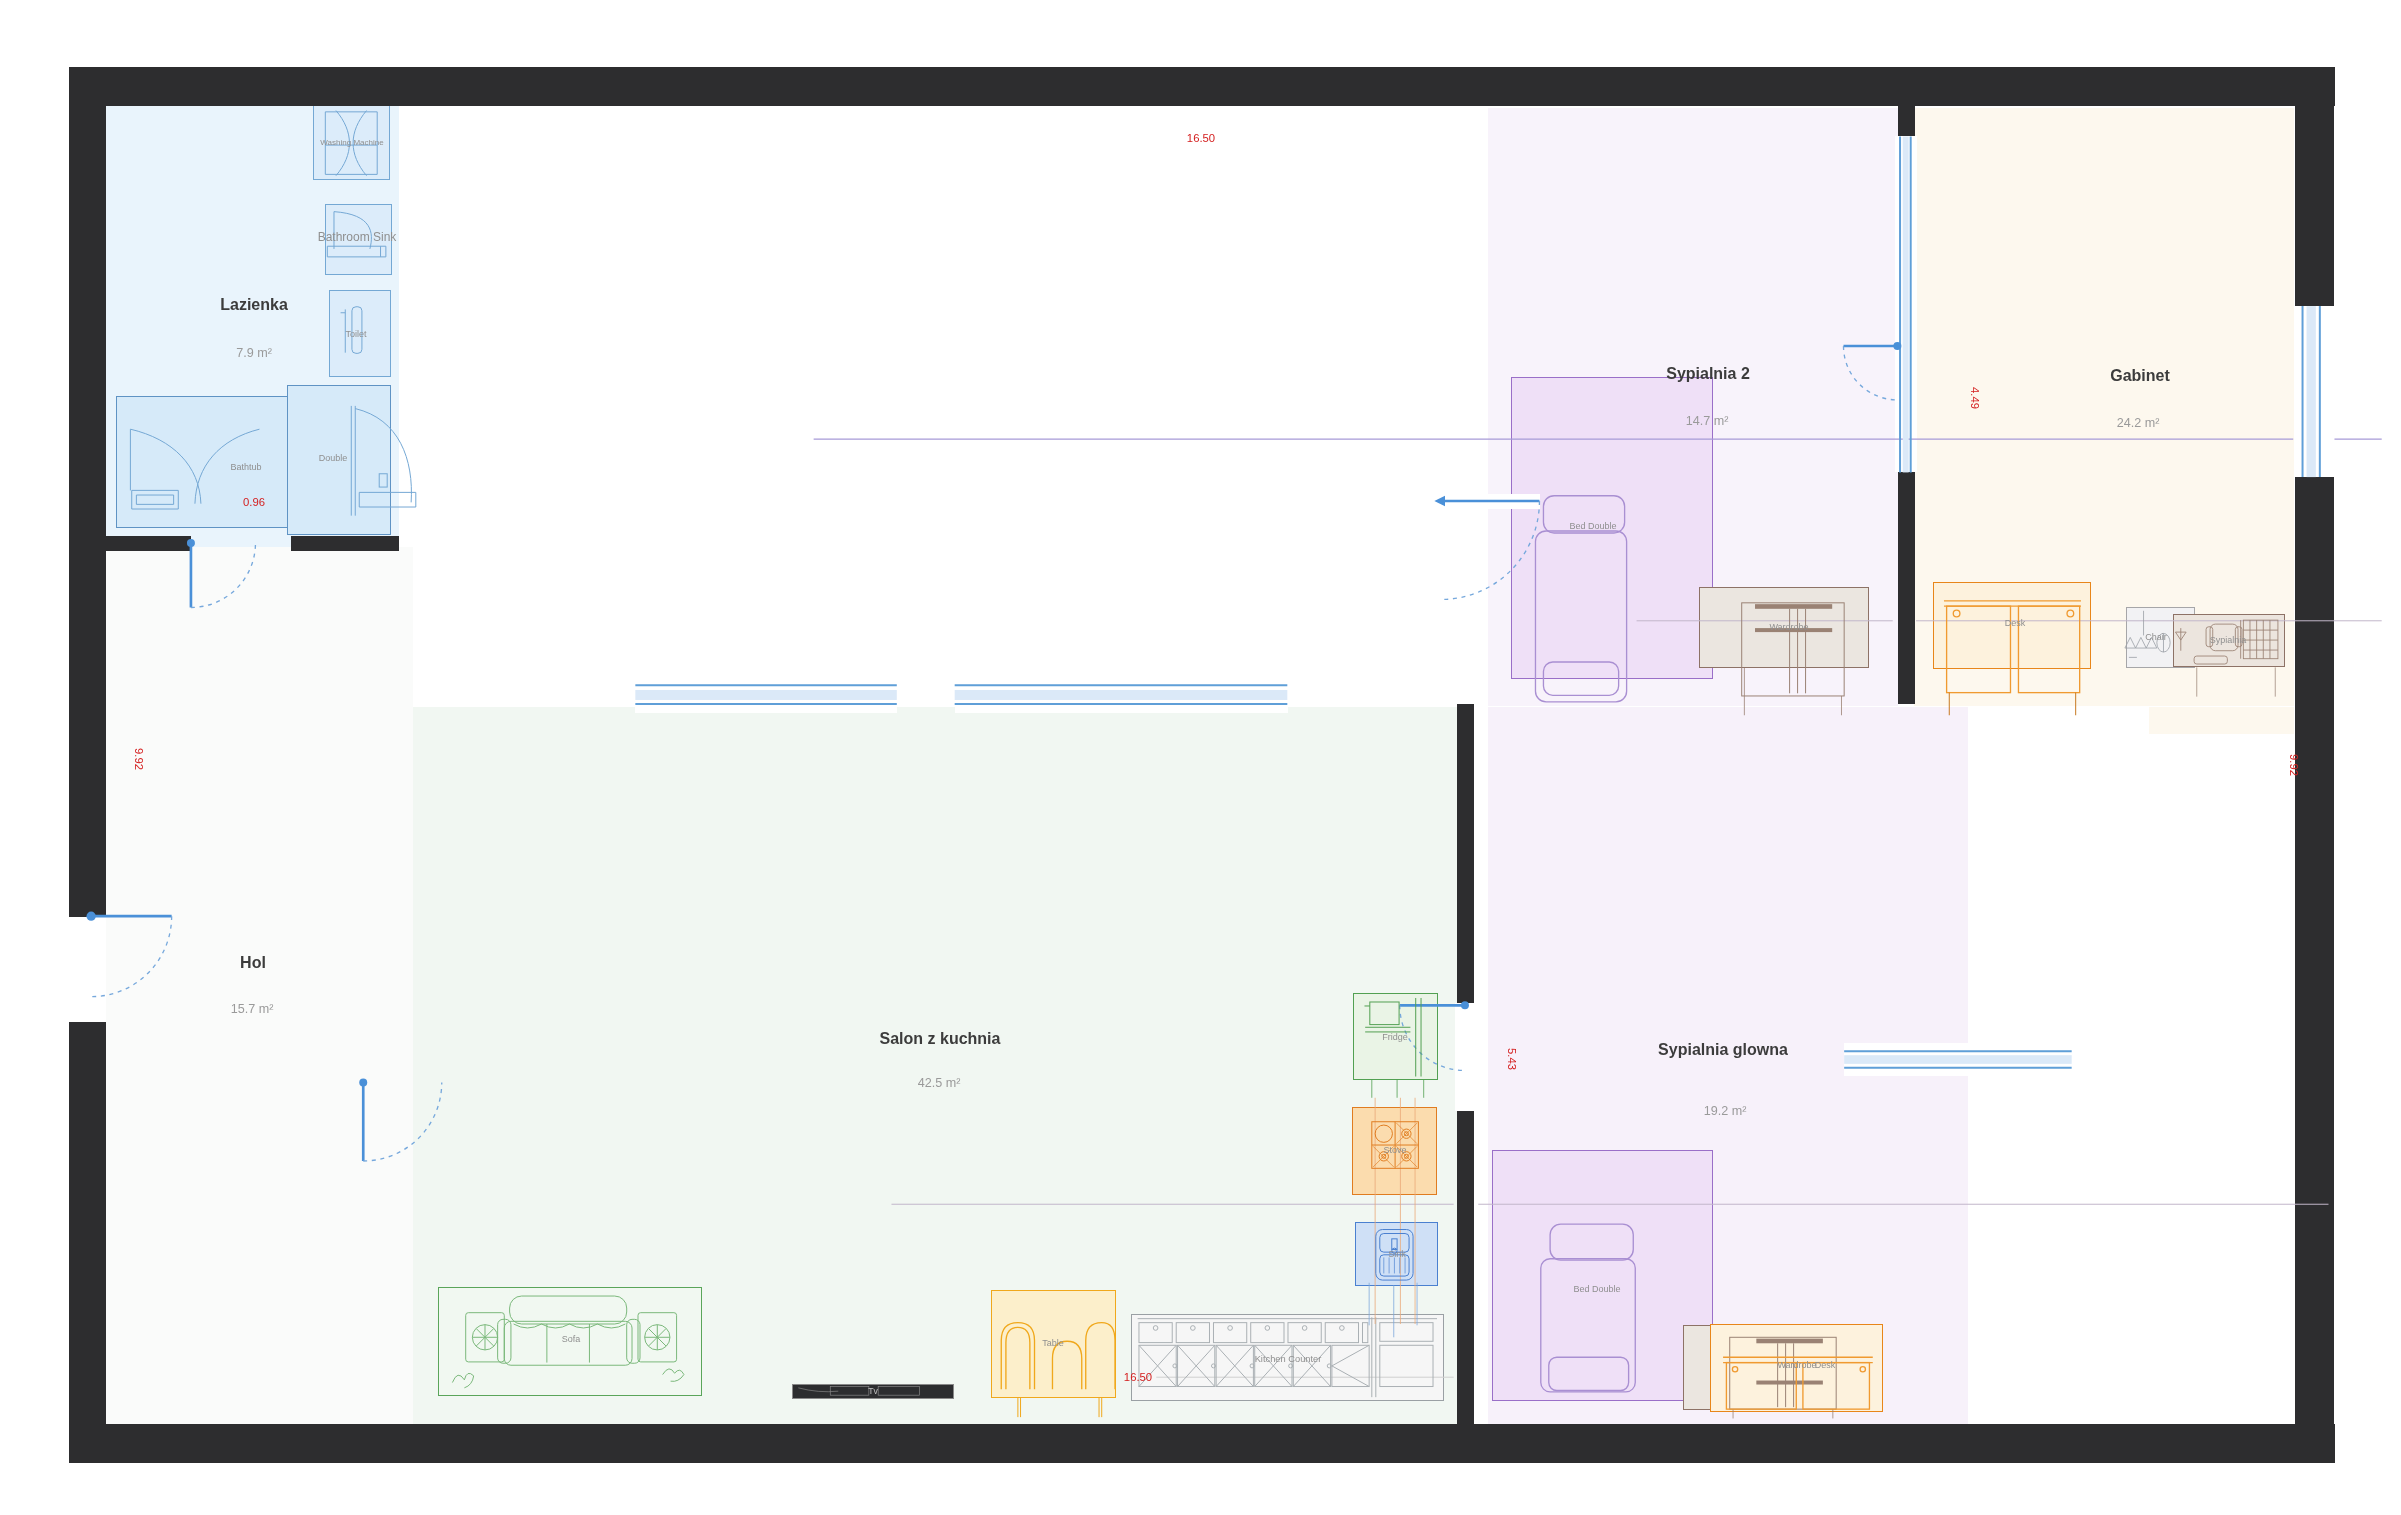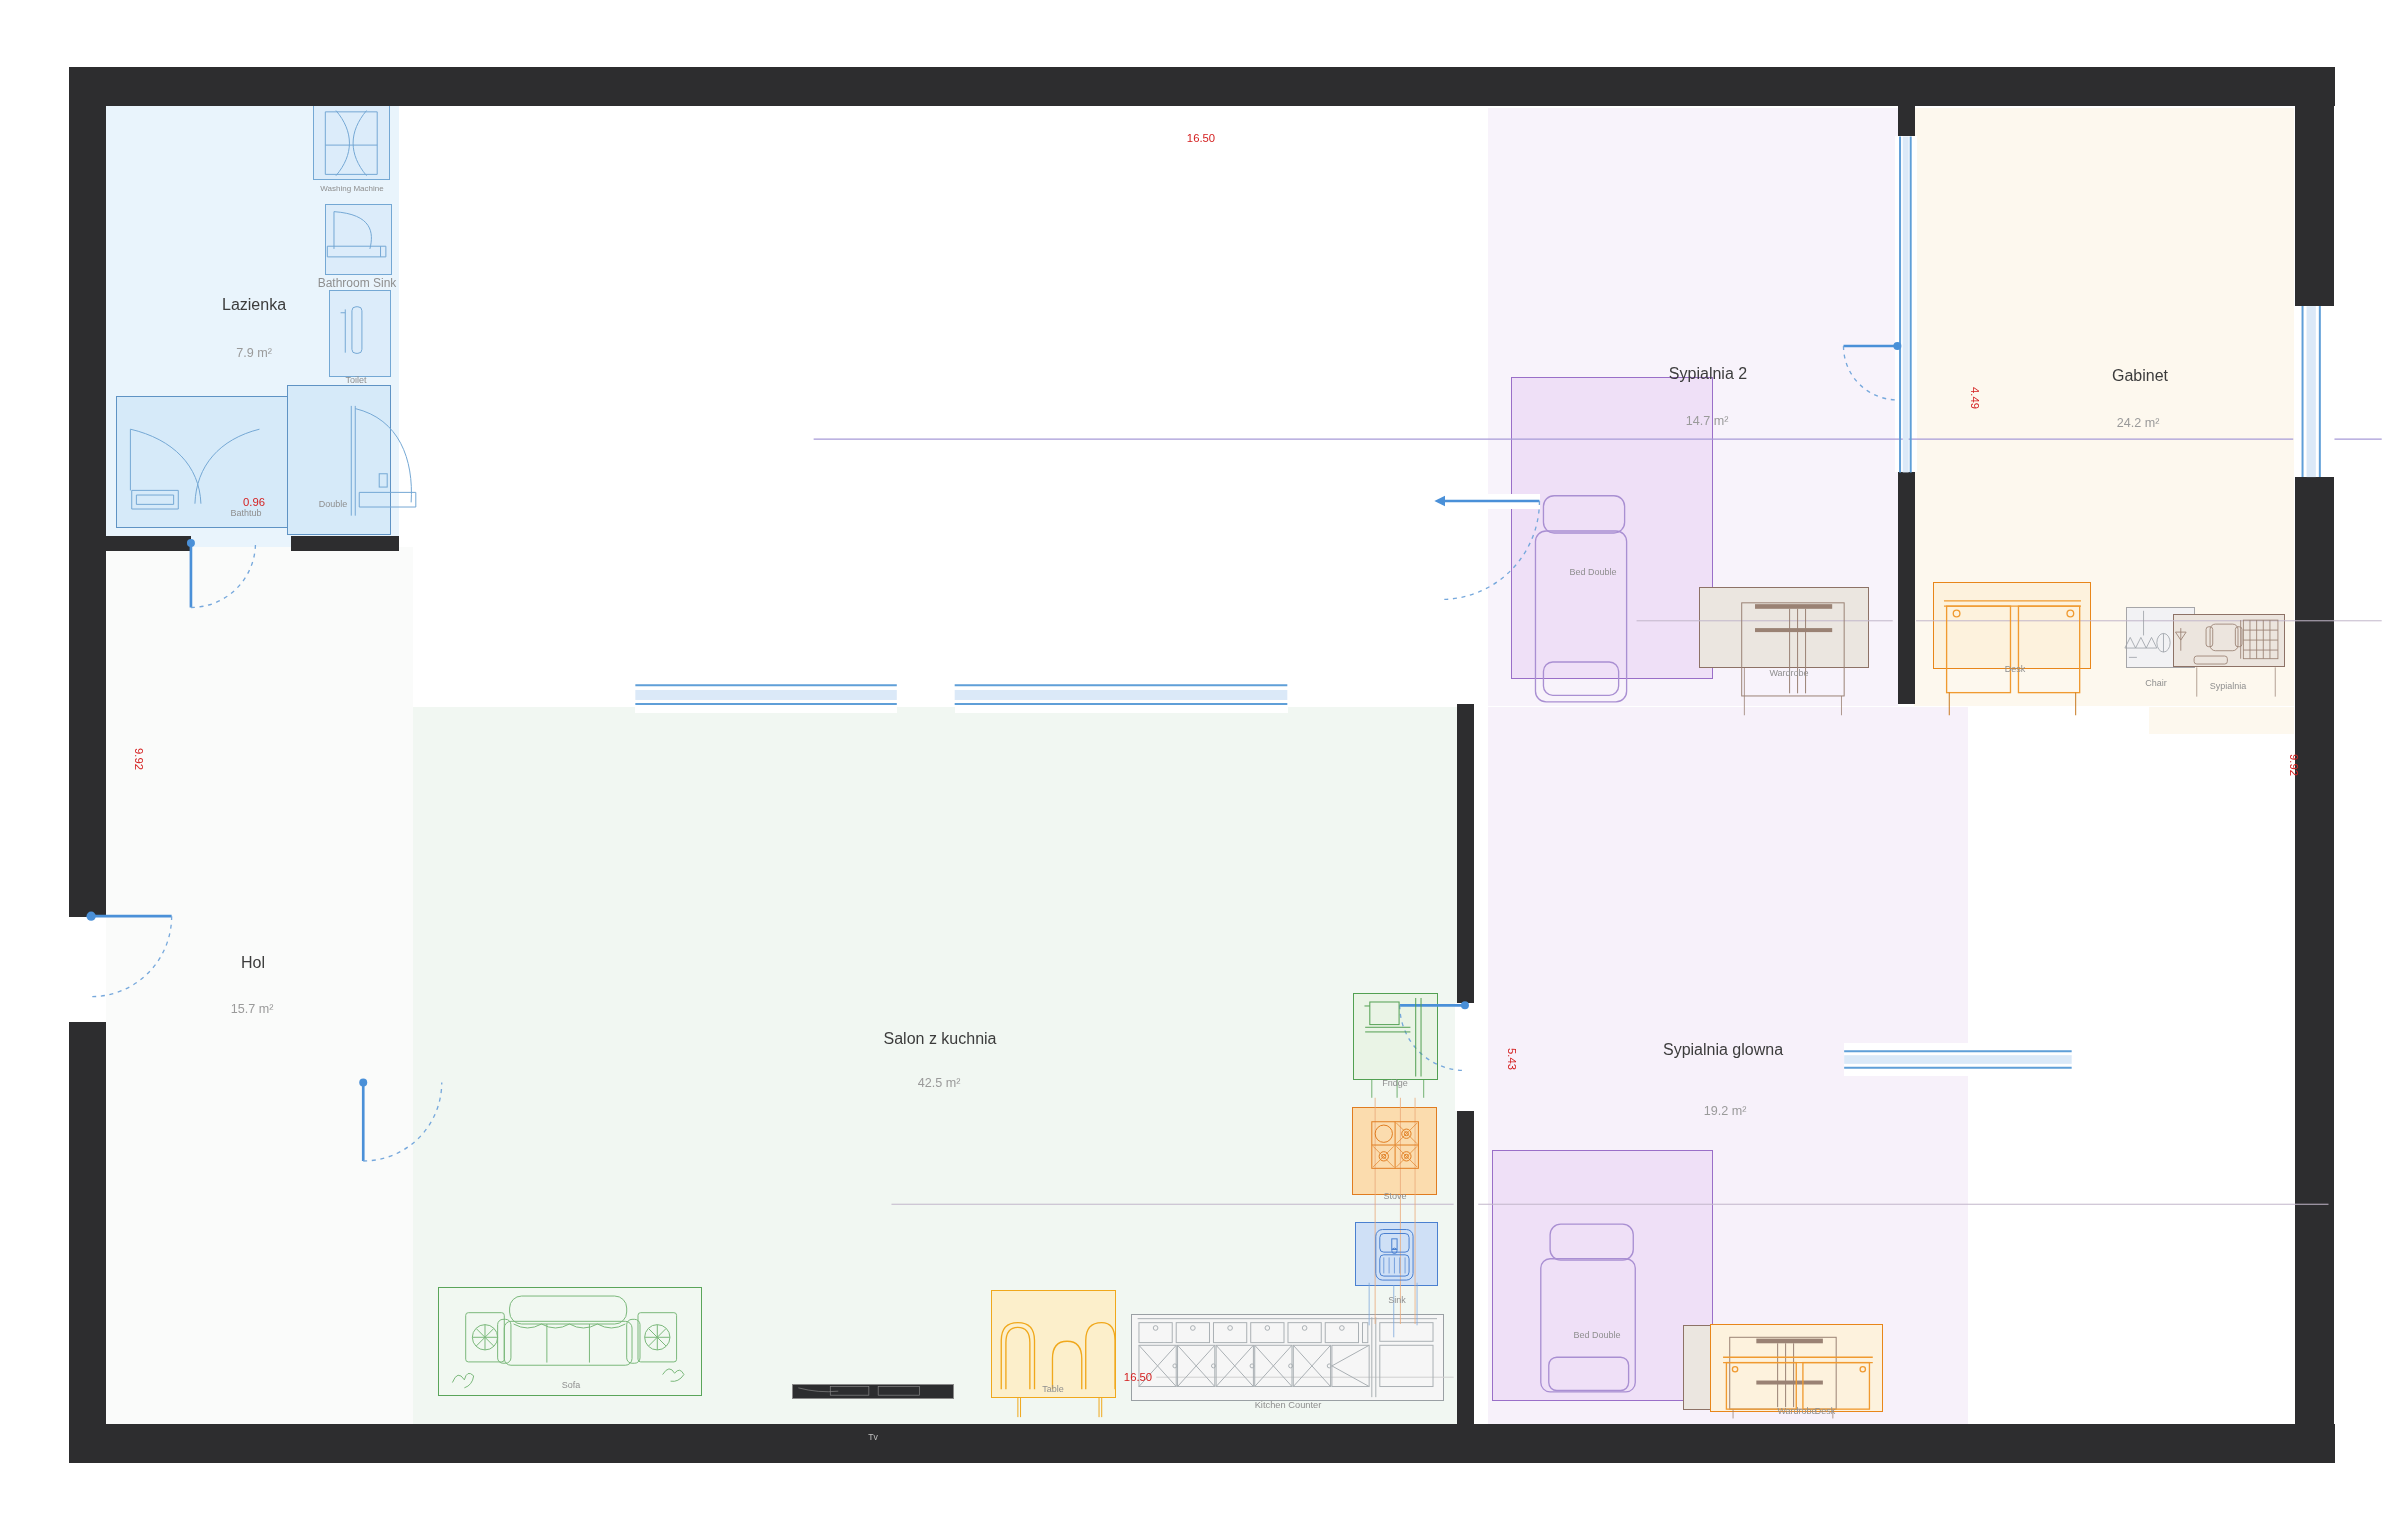--- a/index.html
+++ b/index.html
@@ -3,23 +3,23 @@
 <meta charset="utf-8">
 <style>
   html,body{margin:0;padding:0;background:#fff;}
   #plan{position:relative;width:2401px;height:1515px;background:#ffffff;overflow:hidden;
         font-family:"Liberation Sans",sans-serif;}
   .zone{position:absolute;}
   .wall{position:absolute;background:#2d2d2f;}
   .gapw{position:absolute;background:#ffffff;}
   .furn{position:absolute;box-sizing:border-box;}
   .lbl{position:absolute;transform:translate(-50%,-50%);white-space:nowrap;color:#8f8f8f;
-       font-size:9px;pointer-events:none;margin-top:46px;}
+       font-size:9px;pointer-events:none;}
   .title{position:absolute;transform:translate(-50%,-50%);white-space:nowrap;color:#3c3c3c;
-       font-weight:normal;font-size:16px;}
+       font-weight:bold;font-size:16px;}
   .area{position:absolute;transform:translate(-50%,-50%);white-space:nowrap;color:#9a9a9a;
        font-size:12.6px;}
   .dim{position:absolute;transform:translate(-50%,-50%);white-space:nowrap;color:#d42020;
        font-size:11.3px;}
   .dim.rot{transform:translate(-50%,-50%) rotate(90deg);}
   svg#ink{position:absolute;left:0;top:0;z-index:6;pointer-events:none;}
   .z1{z-index:1}.z2{z-index:2}.z3{z-index:3}.z4{z-index:4}.z5{z-index:5}.z7{position:absolute;z-index:7}
 </style>
 </head>
 <body>

